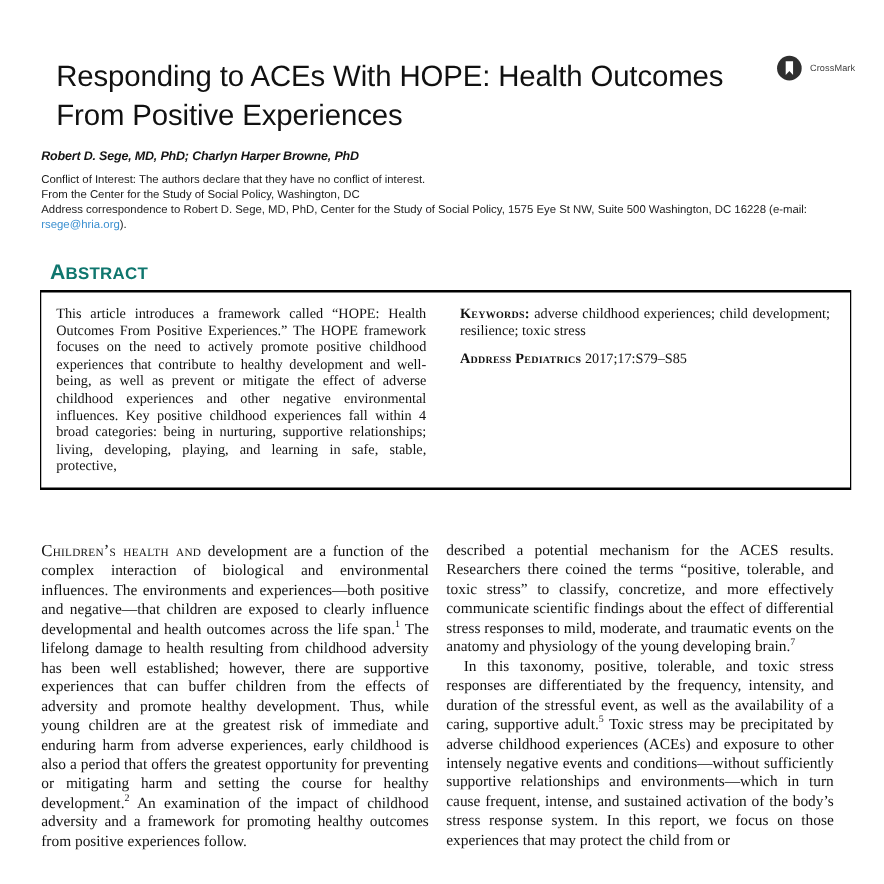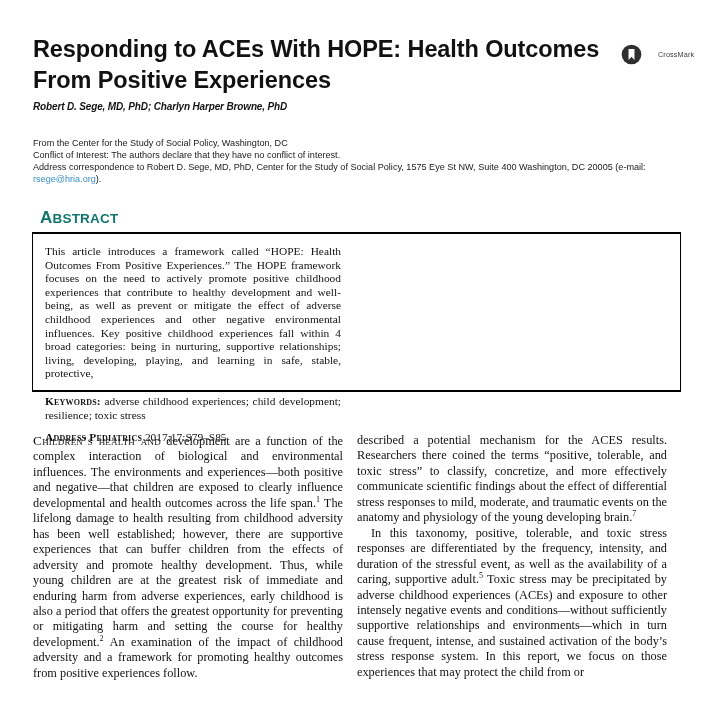--- a/index.html
+++ b/index.html
@@ -27,43 +27,43 @@
   .header {
     position: absolute;
     left: 33px;
     top: 34px;
     width: 575px;
   }
   .title {
     font-family: "Liberation Sans", sans-serif;
     font-size: 23.5px;
     line-height: 31px;
-    font-weight: 700;
+    font-weight: 400;
     letter-spacing: -0.1px;
     color: #111111;
-    margin: 0;
+    margin: 12px;
   }
   .authors {
     font-family: "Liberation Sans", sans-serif;
     font-size: 10px;
     font-style: italic;
     font-weight: 700;
     color: #141414;
     margin: 5px 0 0 0;
     letter-spacing: -0.15px;
   }
 
   
   .crossmark {
     position: absolute;
     left: 621px;
     top: 44px;
     display: flex;
     align-items: center;
-    gap: 16px;
+    gap: 6px;
   }
   .crossmark-mark {
     width: 21px;
     height: 21px;
     display: block;
   }
   .crossmark-text {
     font-family: "Liberation Sans", sans-serif;
     font-size: 7.3px;
     color: #3d3d3d;
@@ -108,22 +108,21 @@
     height: 160px;
     box-sizing: border-box;
     border-left: 1px solid #000;
     border-right: 1px solid #000;
     border-top: 2px solid #000;
     border-bottom: 2px solid #000;
     padding: 11px 13px 8px 12px;
   }
   .abstract-cols {
     display: flex;
-    gap: 14px;
-    flex-direction: column;
+    gap: 27px;
   }
   .abstract-col {
     width: 296px;
     font-size: 11.4px;
     line-height: 13.6px;
     text-align: justify;
     color: #111;
   }
   .abstract-col p { margin: 0; }
   .abstract-col p + p { margin-top: 9px; }
@@ -179,23 +178,23 @@
 
   <div class="crossmark">
     <svg class="crossmark-mark" viewBox="0 0 32 32">
       <circle cx="16" cy="16" r="15" fill="#2f2f2f"></circle>
       <path d="M11.5 7.5 h9 v17 l-4.5 -5 l-4.5 5 z" fill="#ffffff"></path>
     </svg>
     <span class="crossmark-text">CrossMark</span>
   </div>
 
   <div class="affil">
+    <p>Conflict of Interest: The authors declare that they have no conflict of interest.</p>
     <p>From the Center for the Study of Social Policy, Washington, DC</p>
-    <p>Conflict of Interest: The authors declare that they have no conflict of interest.</p>
-    <p><span>Address correspondence to Robert D. Sege, MD, PhD, Center for the Study of Social Policy, 1575 Eye St NW, Suite 400 Washington, DC 20005 (e-mail: </span><a class="mail" href="#">rsege@hria.org</a><span>).</span></p>
+    <p><span>Address correspondence to Robert D. Sege, MD, PhD, Center for the Study of Social Policy, 1575 Eye St NW, Suite 500 Washington, DC 16228 (e-mail: </span><a class="mail" href="#">rsege@hria.org</a><span>).</span></p>
   </div>
 
   <div class="abstract-heading"><span class="cap">A</span><span>BSTRACT</span></div>
 
   <div class="abstract-box">
     <div class="abstract-cols">
       <div class="abstract-col">
         <p>This article introduces a framework called “HOPE: Health Outcomes From Positive Experiences.” The HOPE framework focuses on the need to actively promote positive childhood experiences that contribute to healthy development and well-being, as well as prevent or mitigate the effect of adverse childhood experiences and other negative environmental influences. Key positive childhood experiences fall within 4 broad categories: being in nurturing, supportive relationships; living, developing, playing, and learning in safe, stable, protective,</p>
       </div>
       <div class="abstract-col">

